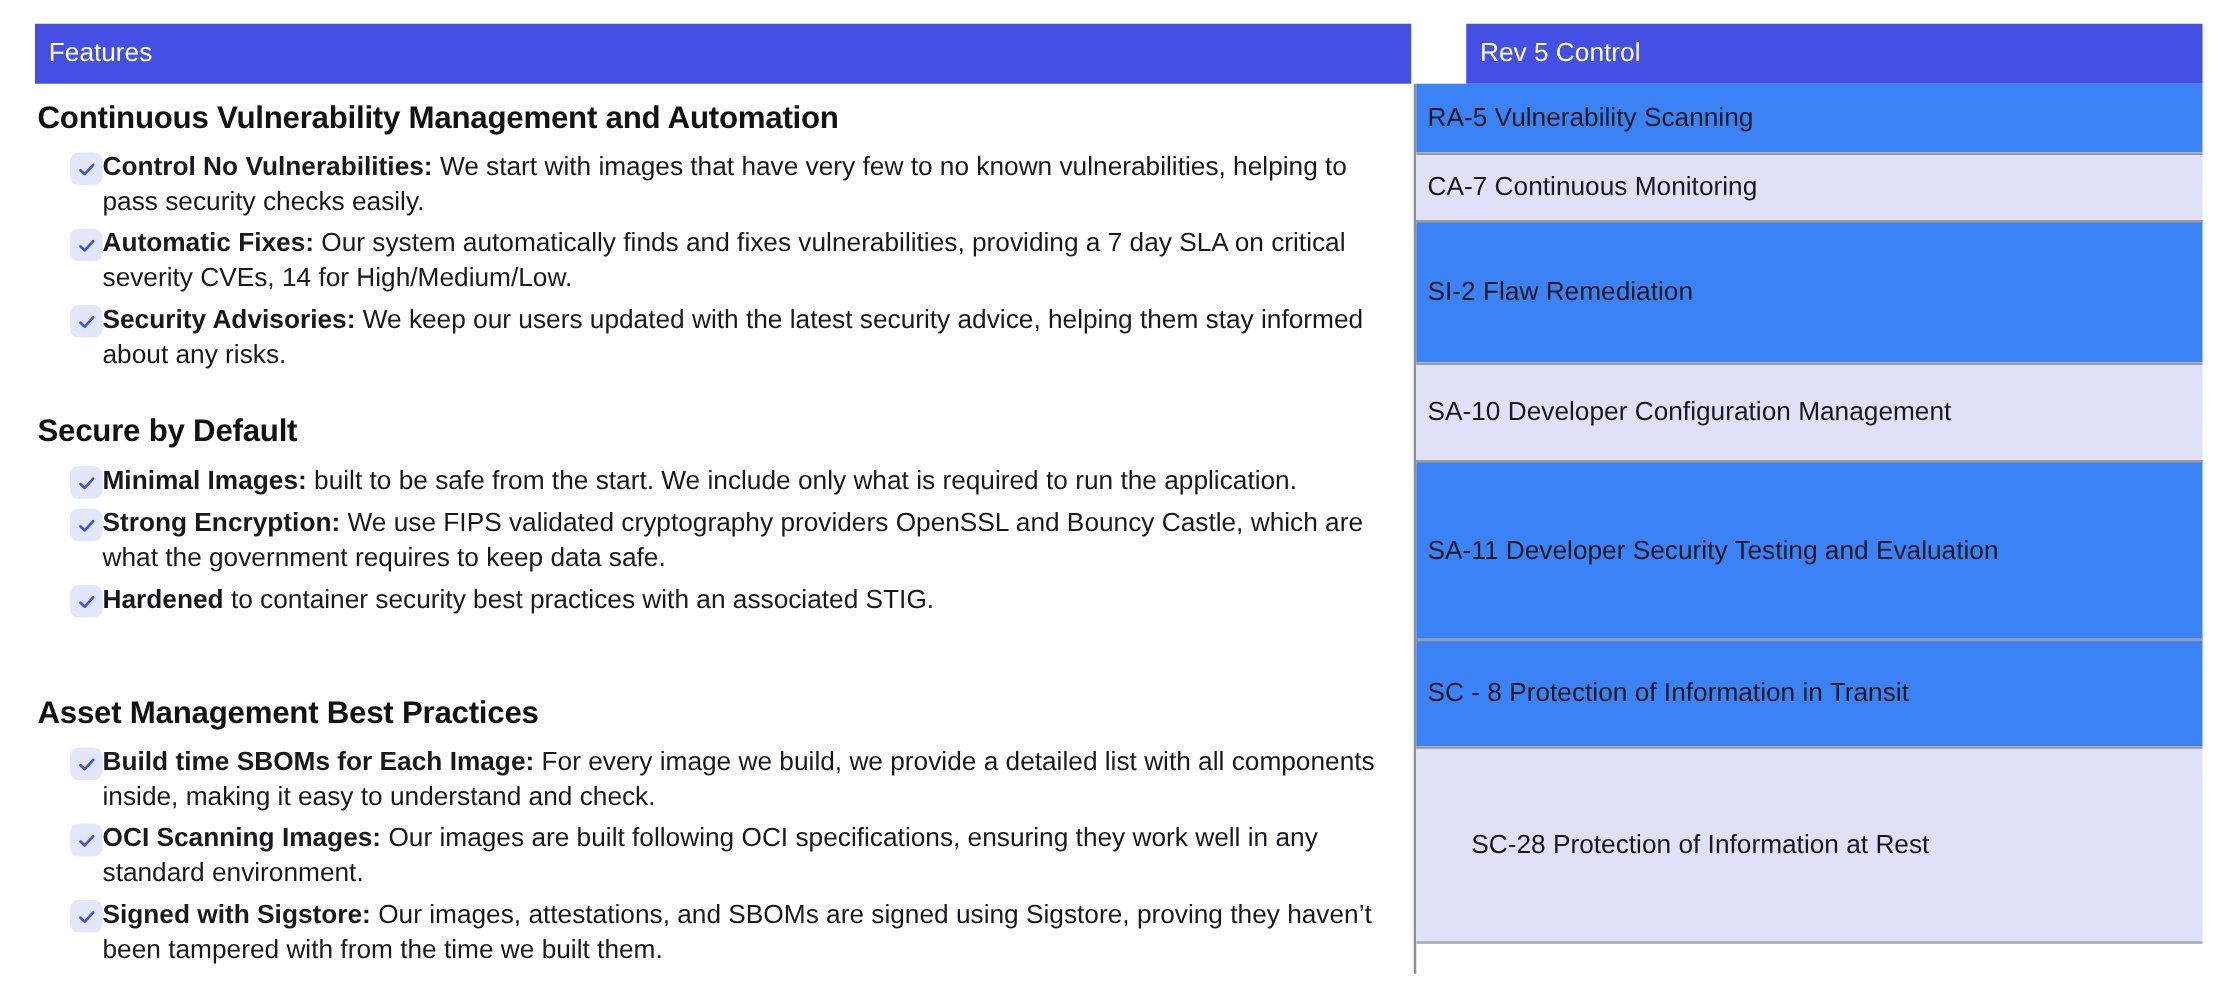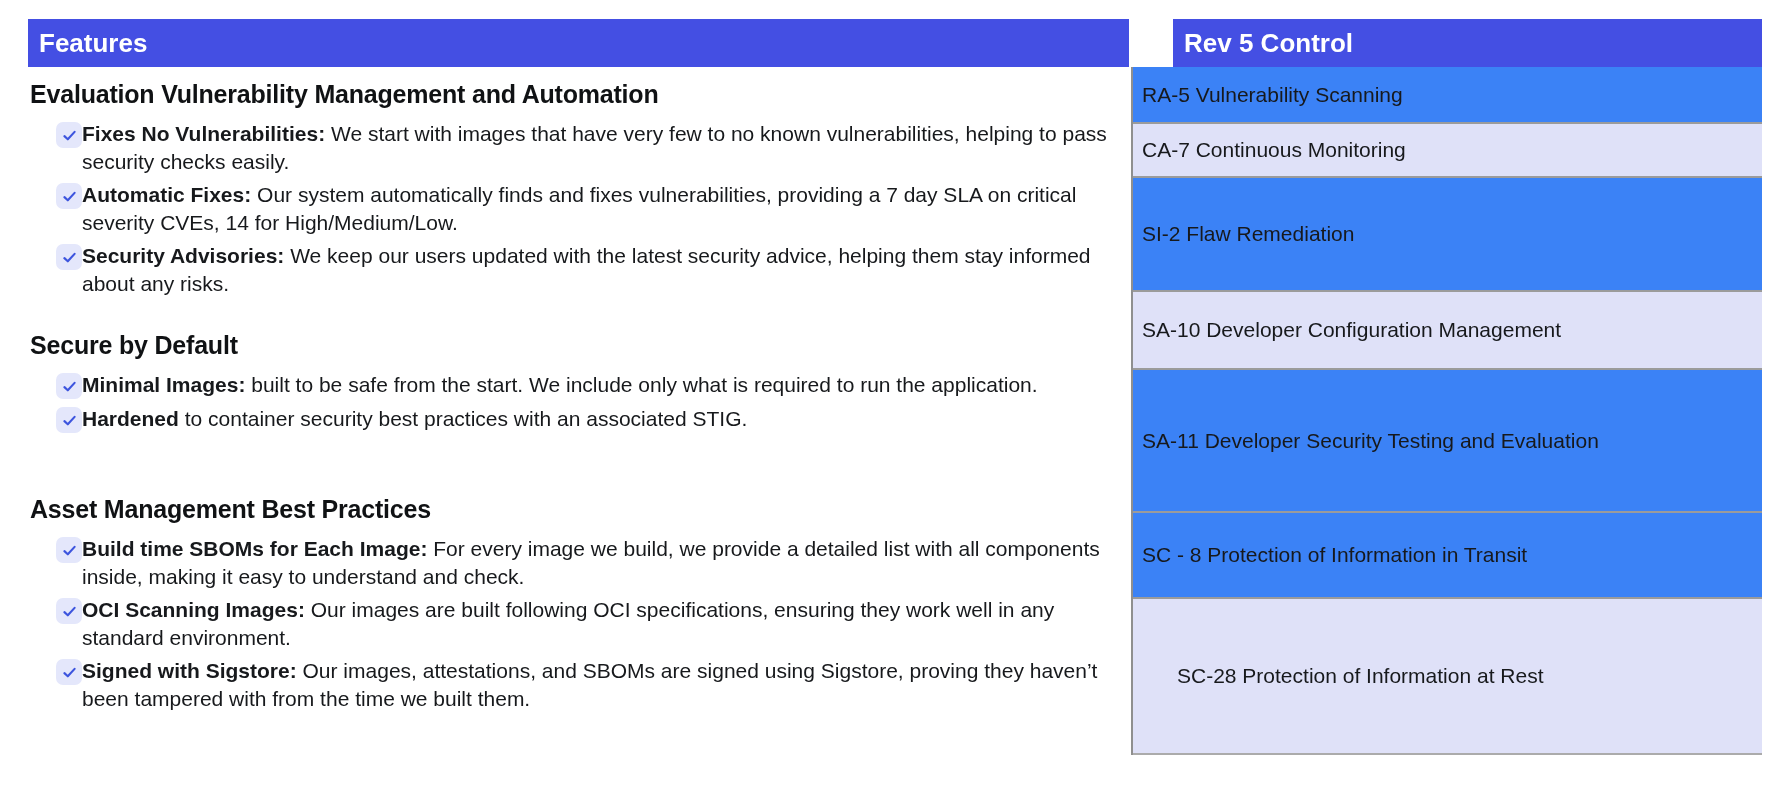--- a/index.html
+++ b/index.html
@@ -18,21 +18,21 @@
     background:#ffffff;color:var(--body-text);
     font-family:"Liberation Sans","DejaVu Sans",sans-serif;
   }
   .table-wrap{position:absolute;left:28px;top:19px;width:1734px;}
 
   
   .header-row{display:flex;}
   .hcell{
     height:48px;display:flex;align-items:center;
     background:var(--header-bg);color:var(--header-text);
-    font-weight:700;font-size:26px;
+    font-weight:400;font-size:21px;
   }
   .hcell-features{width:1101px;padding-left:11px;box-sizing:border-box;margin-right:4px;}
   .hcell-rev{flex:1;padding-left:11px;margin-left:40px;}
 
   
   .body-row{display:flex;align-items:stretch;}
   .left-col{width:1103px;box-sizing:border-box;padding:13px 0 0 2px;}
   .right-col{flex:1;border-left:2px solid var(--border-gray);}
 
   
@@ -80,28 +80,28 @@
     <div class="hcell hcell-rev">
       <span>Rev 5 Control</span>
     </div>
   </div>
 
   <div class="body-row">
 
     <div class="left-col">
 
       <div class="section">
-        <h2 class="section-heading">Evaluation Vulnerability Management and Automation</h2>
-        <div class="bullet">
-          <span class="checkbox">
-              <svg width="17" height="17" viewBox="0 0 16 16">
-                <polyline points="3.2,8.6 6.4,11.6 12.8,4.6" fill="none" stroke="var(--check-mark)" stroke-width="2" stroke-linecap="round" stroke-linejoin="round"></polyline>
-              </svg>
-            </span>
-          <p class="bullet-text" style="margin:0;"><span class="lead">Fixes No Vulnerabilities:</span> <span>We start with images that have very few to no known vulnerabilities, helping to pass security checks easily.</span></p>
+        <h2 class="section-heading">Continuous Vulnerability Management and Automation</h2>
+        <div class="bullet">
+          <span class="checkbox">
+              <svg width="17" height="17" viewBox="0 0 16 16">
+                <polyline points="3.2,8.6 6.4,11.6 12.8,4.6" fill="none" stroke="var(--check-mark)" stroke-width="2" stroke-linecap="round" stroke-linejoin="round"></polyline>
+              </svg>
+            </span>
+          <p class="bullet-text" style="margin:0;"><span class="lead">Control No Vulnerabilities:</span> <span>We start with images that have very few to no known vulnerabilities, helping to pass security checks easily.</span></p>
         </div>
         <div class="bullet">
           <span class="checkbox">
               <svg width="17" height="17" viewBox="0 0 16 16">
                 <polyline points="3.2,8.6 6.4,11.6 12.8,4.6" fill="none" stroke="var(--check-mark)" stroke-width="2" stroke-linecap="round" stroke-linejoin="round"></polyline>
               </svg>
             </span>
           <p class="bullet-text" style="margin:0;"><span class="lead">Automatic Fixes:</span> <span>Our system automatically finds and fixes vulnerabilities, providing a 7 day SLA on critical severity CVEs, 14 for High/Medium/Low.</span></p>
         </div>
         <div class="bullet">
@@ -123,20 +123,28 @@
               </svg>
             </span>
           <p class="bullet-text" style="margin:0;"><span class="lead">Minimal Images:</span> <span>built to be safe from the start. We include only what is required to run the application.</span></p>
         </div>
         <div class="bullet">
           <span class="checkbox">
               <svg width="17" height="17" viewBox="0 0 16 16">
                 <polyline points="3.2,8.6 6.4,11.6 12.8,4.6" fill="none" stroke="var(--check-mark)" stroke-width="2" stroke-linecap="round" stroke-linejoin="round"></polyline>
               </svg>
             </span>
+          <p class="bullet-text" style="margin:0;"><span class="lead">Strong Encryption:</span> <span>We use FIPS validated cryptography providers OpenSSL and Bouncy Castle, which are what the government requires to keep data safe.</span></p>
+        </div>
+        <div class="bullet">
+          <span class="checkbox">
+              <svg width="17" height="17" viewBox="0 0 16 16">
+                <polyline points="3.2,8.6 6.4,11.6 12.8,4.6" fill="none" stroke="var(--check-mark)" stroke-width="2" stroke-linecap="round" stroke-linejoin="round"></polyline>
+              </svg>
+            </span>
           <p class="bullet-text" style="margin:0;"><span class="lead">Hardened</span> <span>to container security best practices with an associated STIG.</span></p>
         </div>
       </div>
 
       <div class="section sec3">
         <h2 class="section-heading">Asset Management Best Practices</h2>
         <div class="bullet">
           <span class="checkbox">
               <svg width="17" height="17" viewBox="0 0 16 16">
                 <polyline points="3.2,8.6 6.4,11.6 12.8,4.6" fill="none" stroke="var(--check-mark)" stroke-width="2" stroke-linecap="round" stroke-linejoin="round"></polyline>

